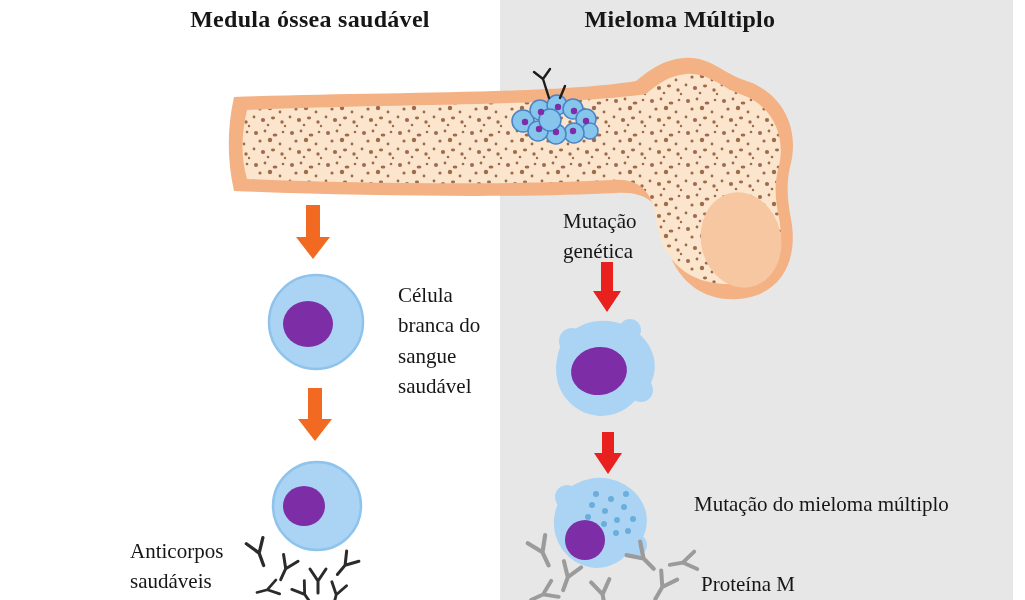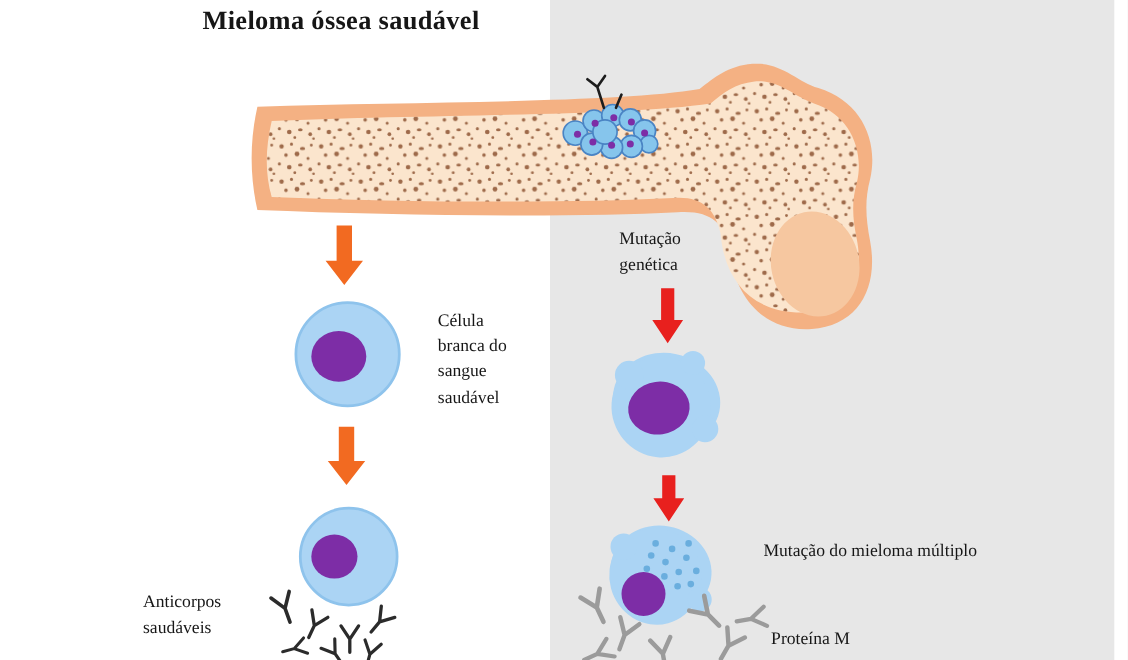--- a/index.html
+++ b/index.html
@@ -1,21 +1,21 @@
 <!DOCTYPE html>
 <html style="--panel-gray: #e7e7e7; --bone-cortex: #f4b183; --bone-marrow: #fbe5cd; --bone-head-smooth: #f6c7a0; --speckle-brown: #9e6a4a; --cell-fill: #abd4f4; --cell-stroke: #8ec3ec; --nucleus-purple: #7d2da6; --granule-blue: #6aaede; --tumor-fill: #86c5ec; --tumor-stroke: #4a84c4; --arrow-orange: #f26a21; --arrow-red: #e8201e; --antibody-black: #2b2b2b; --antibody-gray: #9b9b9b;"><head>
 <meta charset="utf-8">
 <style>
   html,body{margin:0;padding:0;background:#ffffff;}
   .stage{position:relative;width:1025px;height:600px;background:#ffffff;overflow:hidden;
          font-family:"Liberation Serif",serif;}
   .gray-panel{position:absolute;left:500px;top:0;width:513px;height:600px;background:var(--panel-gray,#e7e7e7);}
   .label{position:absolute;color:#161616;}
   .title{font-weight:bold;font-size:24px;text-align:center;letter-spacing:.3px;}
-  .caption{font-size:16px;line-height:1.45;white-space:pre-line;}
+  .caption{font-size:21px;line-height:1.45;white-space:pre-line;}
   .caption-lg{font-size:20px;line-height:1.45;white-space:pre-line;}
   svg.canvas{position:absolute;left:0;top:0;}
   .marrow-base{fill:var(--bone-marrow,#fbe5cd);}
   .cortex{fill:var(--bone-cortex,#f4b183);}
   .marrow{fill:url(#speckles);}
   .speckle{fill:var(--speckle-brown,#9e6a4a);}
   .smooth-head{fill:var(--bone-head-smooth,#f6c7a0);}
   .cell{fill:var(--cell-fill,#abd4f4);}
   .cell-rim{stroke:var(--cell-stroke,#8ec3ec);stroke-width:2.5;}
   .nucleus{fill:var(--nucleus-purple,#7d2da6);}
@@ -165,22 +165,23 @@
       <use href="#ab" class="antibody antibody-gray" transform="translate(541,549) rotate(-25) scale(1.2)"></use>
       <use href="#ab" class="antibody antibody-gray" transform="translate(569,574) rotate(20) scale(1.15)"></use>
       <use href="#ab" class="antibody antibody-gray" transform="translate(546,593) rotate(65) scale(1.1)"></use>
       <use href="#ab" class="antibody antibody-gray" transform="translate(602,591) rotate(-10) scale(1.15)"></use>
       <use href="#ab" class="antibody antibody-gray" transform="translate(641,556) rotate(-45) scale(1.2)"></use>
       <use href="#ab" class="antibody antibody-gray" transform="translate(664,584) rotate(30) scale(1.15)"></use>
       <use href="#ab" class="antibody antibody-gray" transform="translate(686,562) rotate(80) scale(1.1)"></use>
     </g>
   </svg>
 
-  <div class="label title" style="left:150px;top:6px;width:320px;">Mieloma óssea saudável</div>
+  <div class="label title" style="left:150px;top:6px;width:320px;">Medula óssea saudável</div>
 
+  <div class="label title" style="left:535px;top:6px;width:290px;">Mieloma Múltiplo</div>
 
   <div class="label caption" style="left:398px;top:280px;">Célula
 branca do
 sangue
 saudável</div>
 
   <div class="label caption" style="left:130px;top:536px;">Anticorpos
 saudáveis</div>
 
   <div class="label caption" style="left:563px;top:206px;">Mutação

